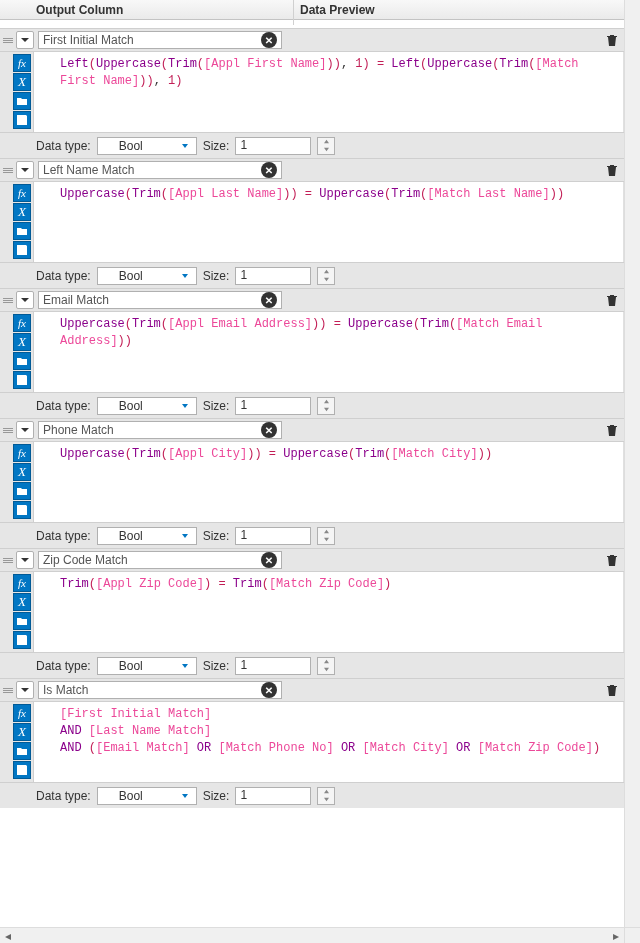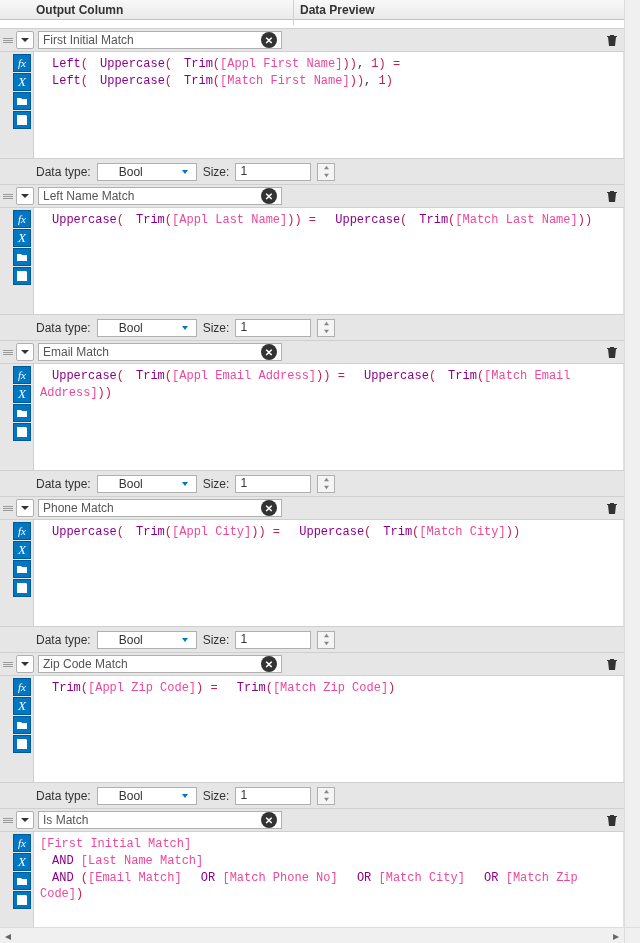--- a/index.html
+++ b/index.html
@@ -105,21 +105,22 @@
   color:#fff; font-size:10px; font-weight:bold;
 }
 .title-spacer { flex:1; }
 .trash {
   width:24px; display:flex; align-items:center; justify-content:center;
   color:#333;
 }
 .trash svg { width:14px; height:14px; fill:#333; }
 .body-row {
   display:flex;
-  height: 106px;
+  height: 80px;
+  gap: 20px;
 }
 .left-toolbar {
   width: 34px;
   background:#e6e6e6;
   border-right:1px solid #cfcfcf;
   display:flex;
   flex-direction:column;
   align-items:flex-end;
   padding-right:2px;
   padding-top:2px;
@@ -173,21 +174,21 @@
   background:#fff; border:1px solid #b0b0b0;
   padding:0 4px; color:#333;
 }
 .spinner {
   width:18px; height:18px; border:1px solid #b0b0b0; background:#f5f5f5;
   display:flex; flex-direction:column;
 }
 .spinner div { flex:1; display:flex; align-items:center; justify-content:center; }
 .spinner svg { width:7px; height:5px; fill:#888; }
 
-.tok-fn { color:#8b008b;margin-left:12px; }
+.tok-fn { color:#8b008b; }
 .tok-lit { color:#c21e56; }
 .tok-field2 { color:#ec4899; }
 
 .grip-icon { display:flex; flex-direction:column; gap:1px; }
 .grip-icon span { width:10px; height:1px; background:#999; }
 </style>
 </head>
 <body>
 
 <div class="header-row">

